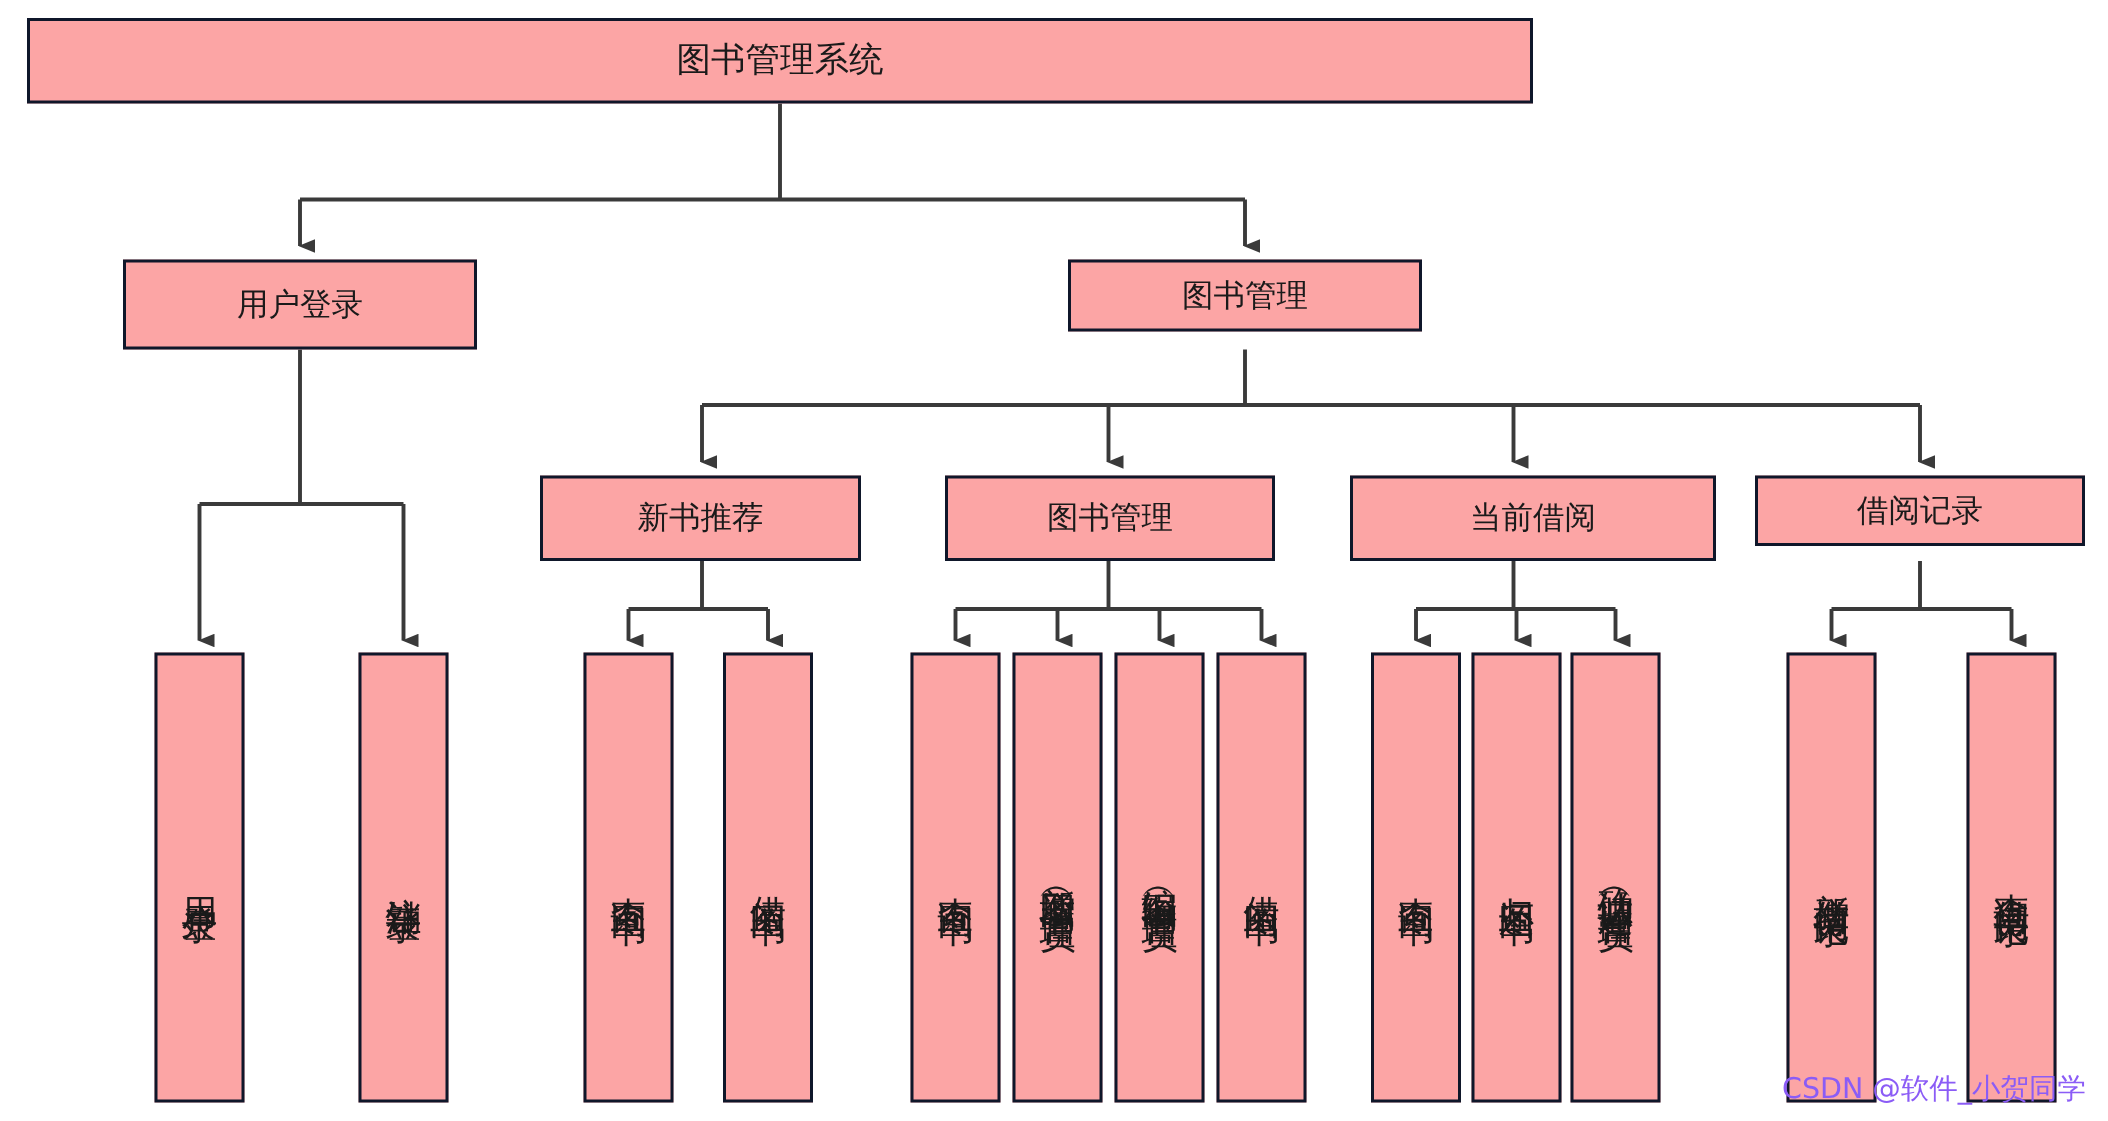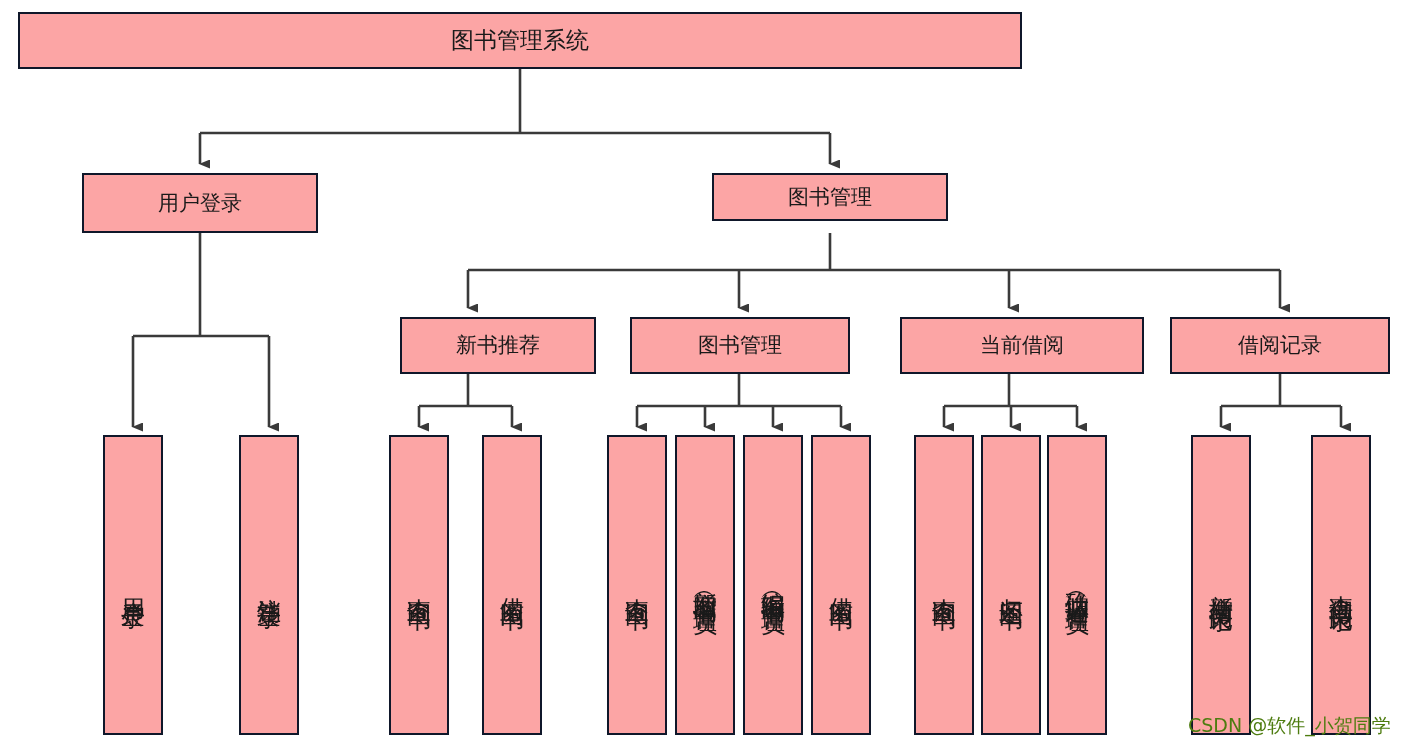--- a/index.html
+++ b/index.html
@@ -58,21 +58,21 @@
     line-height: 1;
   }
   #root-node .node-label {
     font-size: 23px;
   }
   .watermark {
     position: absolute;
     left: 1188px;
     top: 713px;
     font-size: 19px;
-    color: #4d7c0f;
+    color: #8b5cf6;
     white-space: nowrap;
     font-family: "DejaVu Sans", "Liberation Sans", sans-serif;
   }
 </style>
 </head>
 <body>
 
 <div id="diagram-root">
 
   <svg class="connectors" viewBox="0 0 1405 747">
@@ -129,30 +129,30 @@
     <span class="node-label">图书管理系统</span>
   </div>
 
   <div class="node horizontal" style="left:82px; top:173px; width:236px; height:60px;">
     <span class="node-label">用户登录</span>
   </div>
   <div class="node horizontal" style="left:712px; top:173px; width:236px; height:48px;">
     <span class="node-label">图书管理</span>
   </div>
 
-  <div class="node horizontal" style="left:360px; top:317px; width:196px; height:57px;margin-left:40px;">
+  <div class="node horizontal" style="left:360px; top:317px; width:214px; height:57px;">
     <span class="node-label">新书推荐</span>
   </div>
   <div class="node horizontal" style="left:630px; top:317px; width:220px; height:57px;">
     <span class="node-label">图书管理</span>
   </div>
   <div class="node horizontal" style="left:900px; top:317px; width:244px; height:57px;">
     <span class="node-label">当前借阅</span>
   </div>
-  <div class="node horizontal" style="left:1170px; top:317px; width:220px; height:57px;">
+  <div class="node horizontal" style="left:1170px; top:317px; width:220px; height:47px;">
     <span class="node-label">借阅记录</span>
   </div>
 
   <div class="node vertical" style="left:103px; top:435px; width:60px; height:300px;">
     <span class="node-label">用户登录</span>
   </div>
   <div class="node vertical" style="left:239px; top:435px; width:60px; height:300px;">
     <span class="node-label">注销登录</span>
   </div>
 

